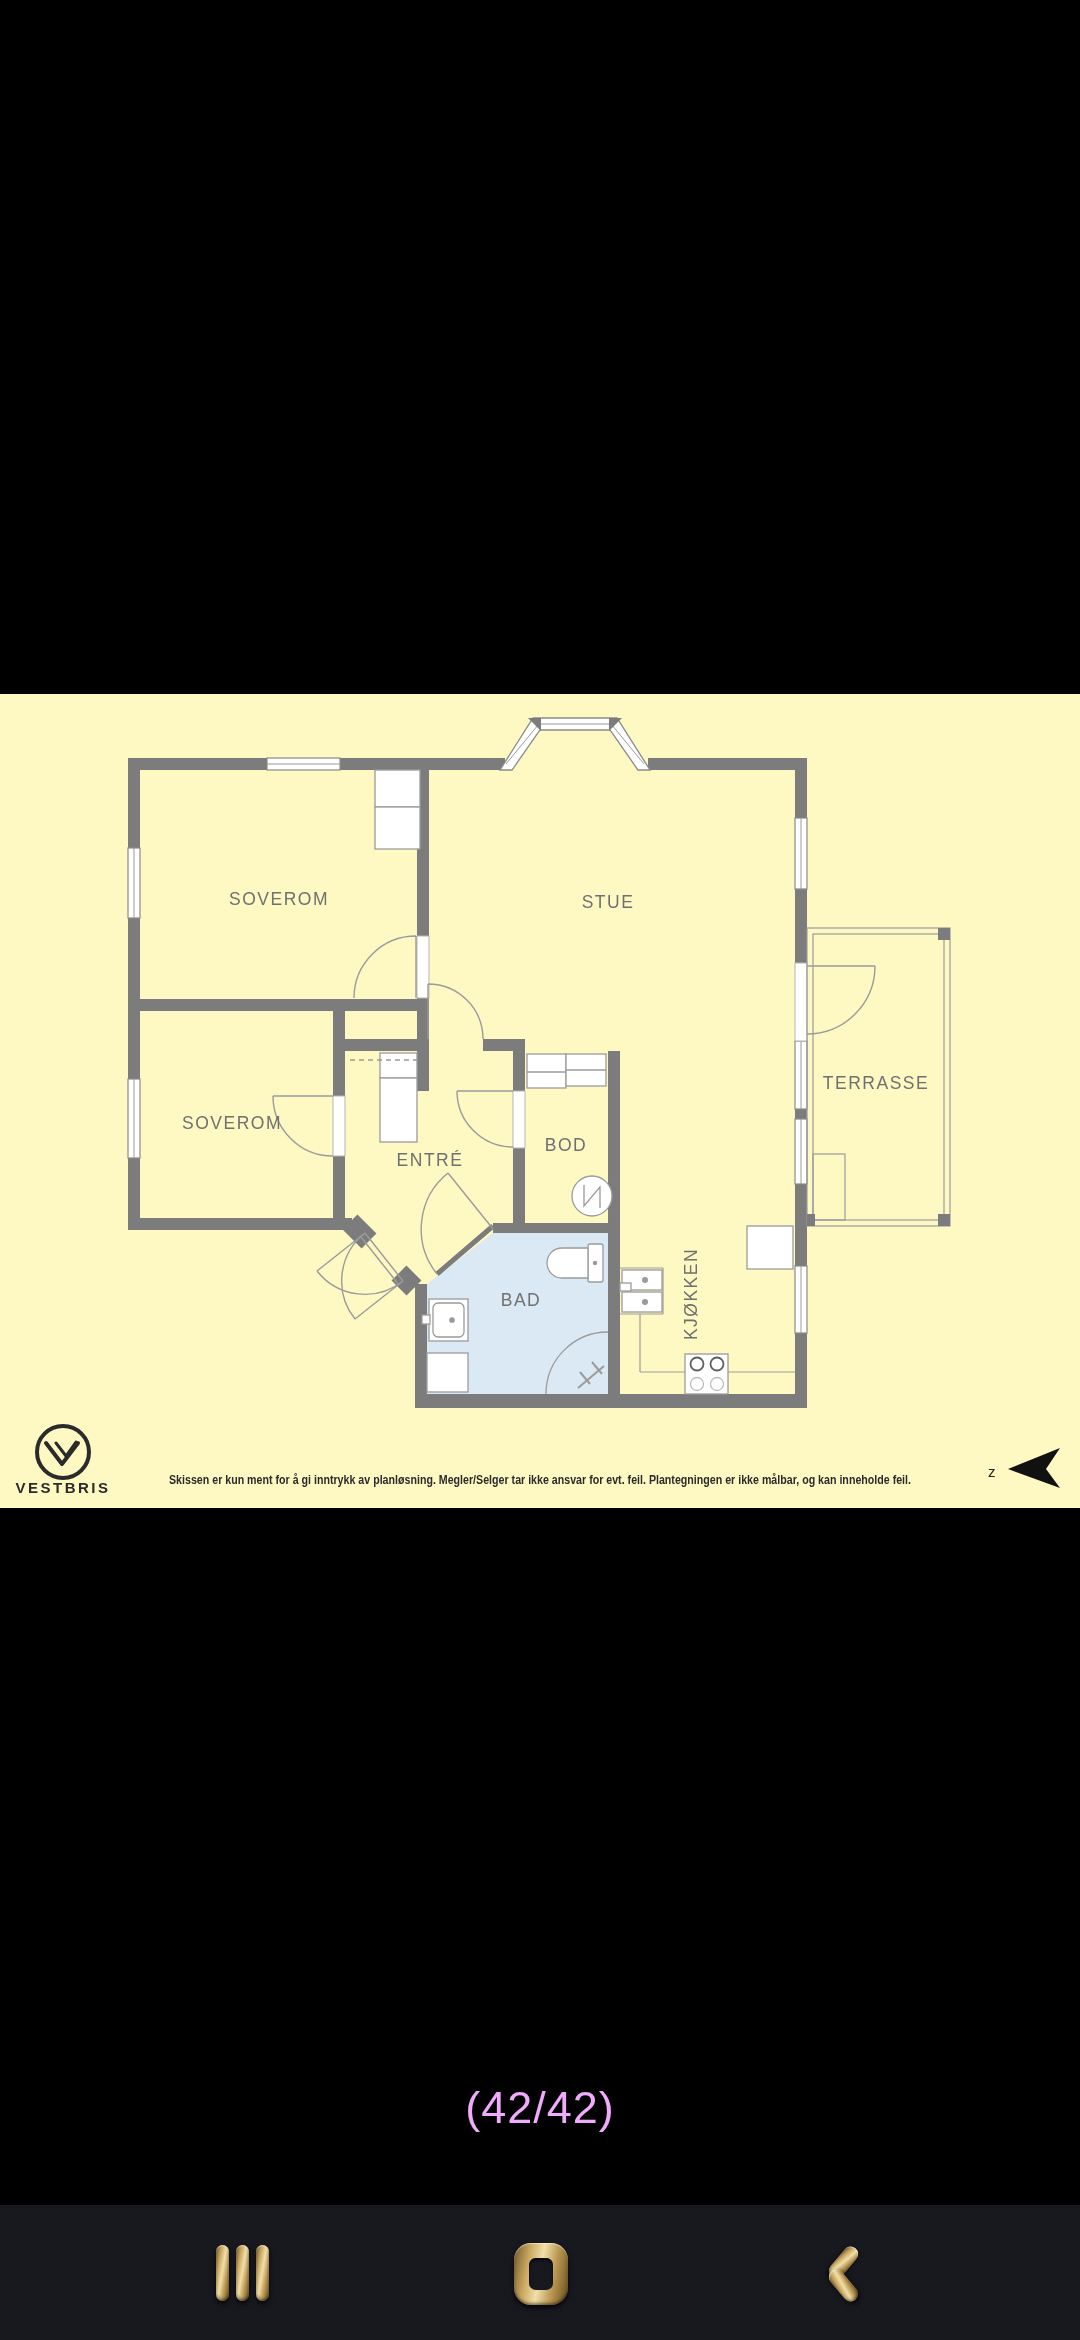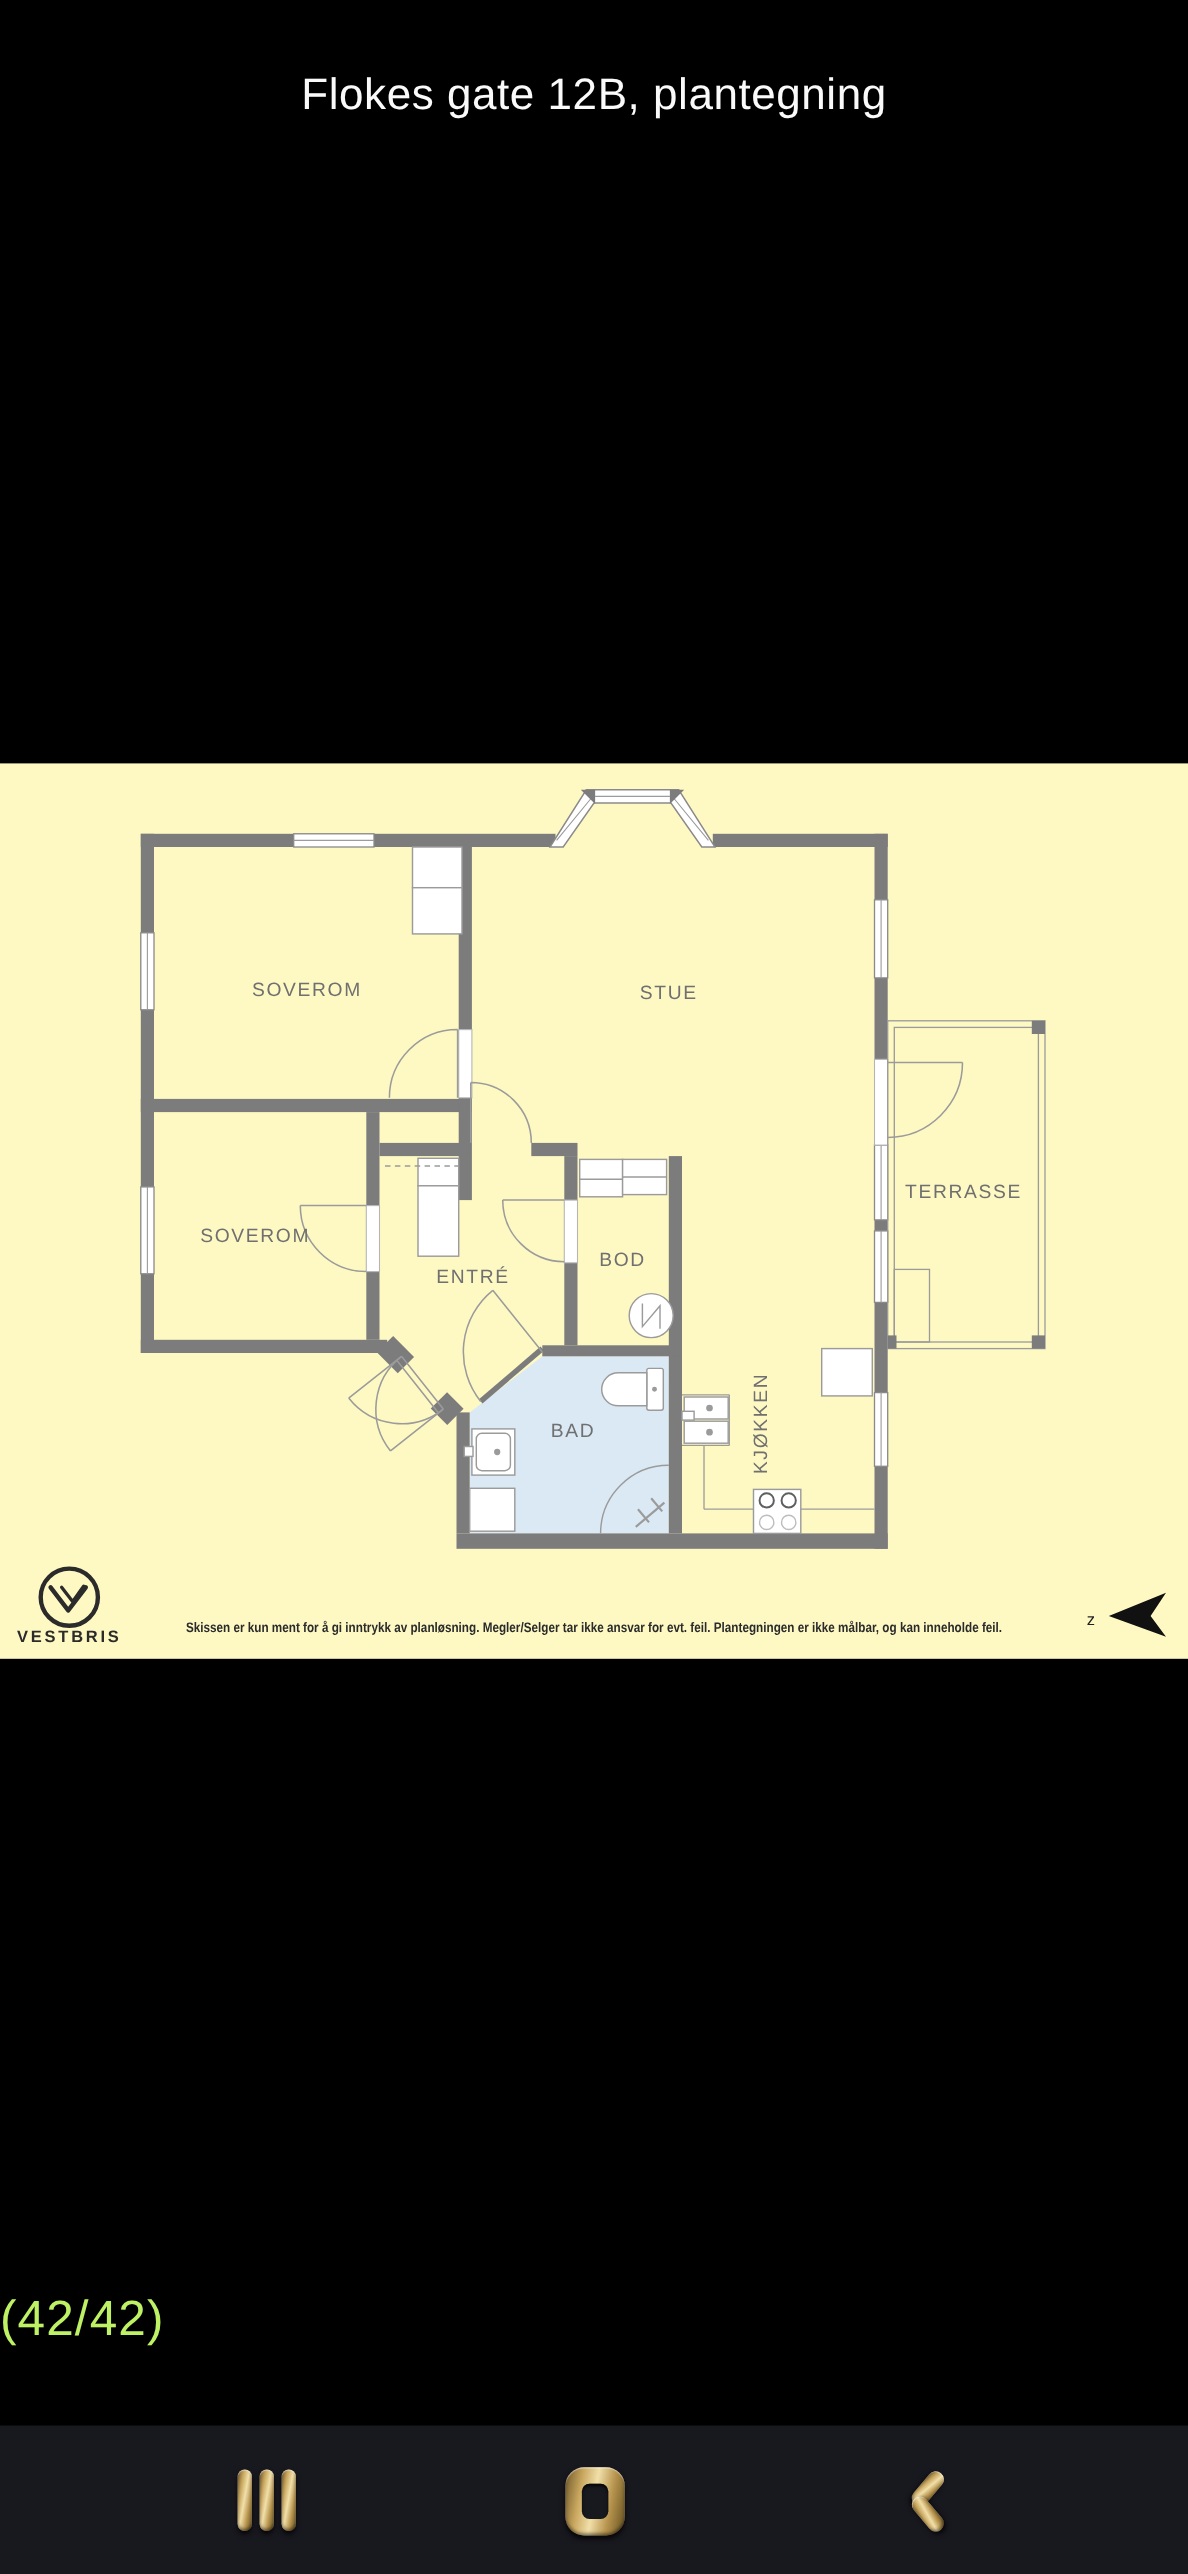--- a/index.html
+++ b/index.html
@@ -2,42 +2,41 @@
 <html><head>
 <meta charset="utf-8">
 <style>
   html,body{margin:0;padding:0;background:#000;}
   .screen{position:relative;width:1080px;height:2340px;background:#000;overflow:hidden;
           font-family:"Liberation Sans",sans-serif;}
   .title{position:absolute;top:64px;left:0;width:1080px;text-align:center;
          color:#fafafa;font-size:40px;font-weight:300;letter-spacing:.5px;}
   .panel{position:absolute;top:694px;left:0;width:1080px;height:814px;background:#fef9c3;}
   .panel svg{display:block;}
-  .pager{position:absolute;top:2082px;left:0;width:1080px;text-align:left;
-         color:#bef264;font-size:45px;font-weight:300;letter-spacing:1px;}
+  .pager{position:absolute;top:2082px;left:0;width:1080px;text-align:center;
+         color:#f0abfc;font-size:45px;font-weight:300;letter-spacing:1px;}
   .navbar{position:absolute;top:2205px;left:0;width:1080px;height:135px;background:#18181f;}
   .gold{background:linear-gradient(100deg,#6e5729 0%,#c9a75f 26%,#f1dfa9 48%,#b8954f 72%,#64501f 100%);
         box-shadow:0 3px 5px rgba(0,0,0,.75), inset 0 1px 1px rgba(255,255,255,.55), inset 0 -2px 3px rgba(0,0,0,.45);}
   .icon-recents{position:absolute;left:216px;top:40px;width:56px;height:56px;display:flex;gap:7px;}
   .icon-recents span{display:block;width:13px;height:56px;border-radius:7px;}
   .icon-home{position:absolute;left:514px;top:38px;width:54px;height:62px;border-radius:17px;
              display:flex;align-items:center;justify-content:center;}
   .icon-home .hole{width:24px;height:32px;border-radius:7px;background:#18181f;
                    box-shadow:inset 0 2px 3px rgba(0,0,0,.8);}
   .icon-back{position:absolute;left:824px;top:40px;width:42px;height:58px;}
   .icon-back i{position:absolute;display:block;width:15px;height:37px;border-radius:8px;}
   .icon-back .b1{left:12px;top:-1px;transform:rotate(40deg);}
   .icon-back .b2{left:12px;top:22px;transform:rotate(-40deg);}
 </style>
 </head>
 <body>
 
 <div class="screen">
 
-  <div class="title">Flokes gate 12B, plantegning</div>
 
   <div class="panel">
     <svg width="1080" height="814" viewBox="0 0 1080 814" xmlns="http://www.w3.org/2000/svg">
 
       <g>
         <path d="M427,700 L427,590 L493,539 L608,539 L608,700 Z" fill="#dbe9f4"></path>
       </g>
 
       <g fill="#7c7c7c" stroke="none">
         <rect x="128" y="64" width="377" height="12"></rect>

